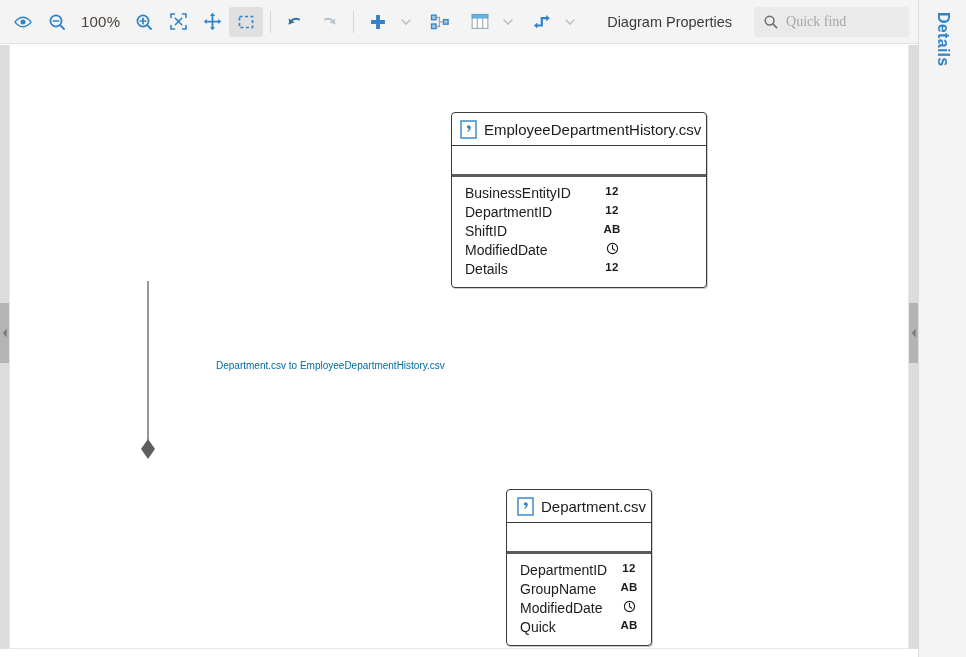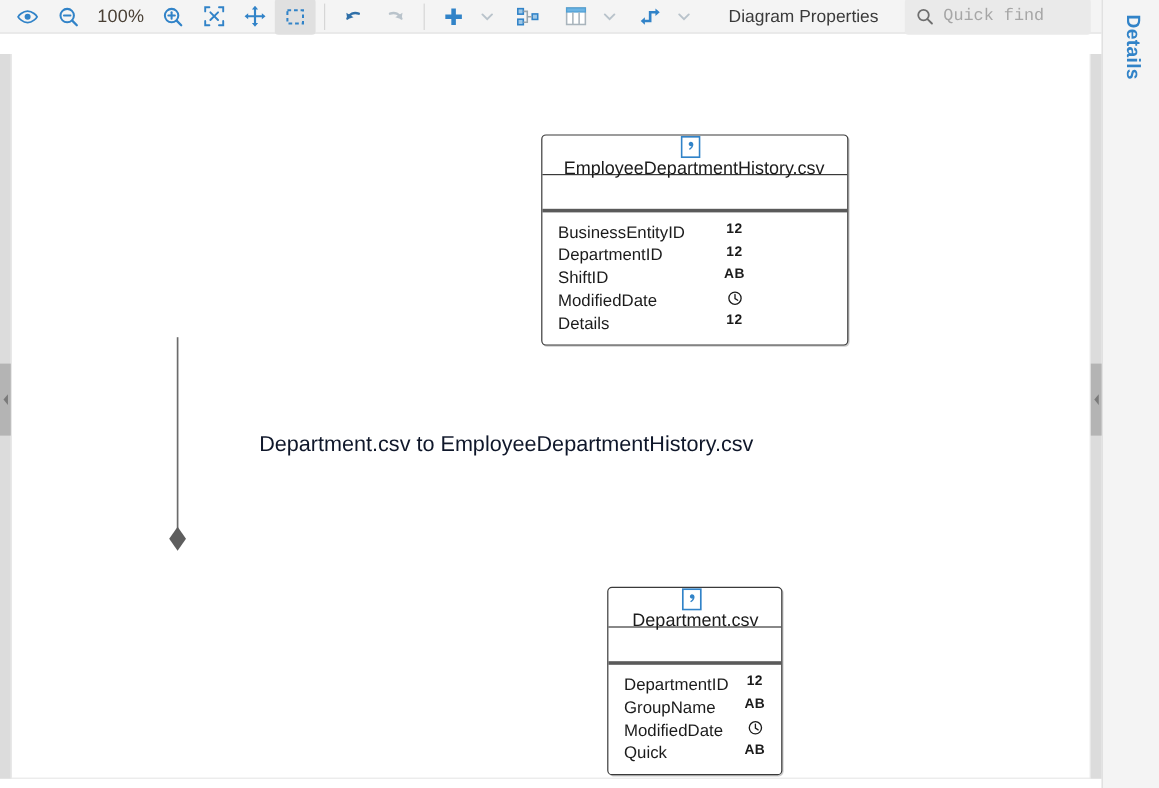--- a/index.html
+++ b/index.html
@@ -19,21 +19,21 @@
     width: 966px;
     height: 657px;
     background: #ffffff;
   }
 
   
   #toolbar {
     position: absolute;
     left: 0; top: 0;
     width: 918px;
-    height: 28px;
+    height: 44px;
     background: #f4f4f4;
     border-bottom: 1px solid #e2e2e2;
     display: flex;
     align-items: center;
     box-sizing: border-box;
   }
   .tb-btn {
     width: 34px;
     height: 30px;
     display: flex;
@@ -89,21 +89,21 @@
     align-items: center;
     padding: 0 9px;
     box-sizing: border-box;
     flex: none;
     margin-left: 8px;
   }
   #quickfind-input {
     border: none;
     outline: none;
     background: transparent;
-    font-family: Liberation Mono, monospace;
+    font-family: Liberation Serif, serif;
     font-size: 14px;
     color: #8b5cf6;
     width: 112px;
     margin-left: 7px;
     padding: 0;
   }
   #quickfind-input::placeholder { color: #a6a6a6; }
 
   
   #details-rail {
@@ -185,21 +185,20 @@
     box-shadow: 1px 1px 0 rgba(0,0,0,0.20);
     z-index: 3;
   }
   .ent-header {
     display: flex;
     align-items: center;
     height: 33px;
     padding: 0 9px 0 8px;
     border-bottom: 1px solid #3a3a3a;
     box-sizing: border-box;
-    flex-direction: column;
   }
   .ent-icon { flex: none; display: block; margin-right: 7px; }
   .ent-title {
     font-size: 15px;
     color: #1b1b1b;
     white-space: nowrap;
   }
   .ent-mid {
     height: 31px;
     border-bottom: 3px solid #5a5a5a;
@@ -250,22 +249,22 @@
   #entity-dept .ent-header { padding-left: 10px; }
   #entity-dept .fld-name { min-width: 92px; flex: none; }
   #entity-dept .fld-type { margin-left: 6px; }
 
   
   #connector { position: absolute; left: 0; top: 0; width: 900px; height: 604px; z-index: 2; }
   #conn-label {
     position: absolute;
     left: 206px;
     top: 315px;
-    font-size: 18px;
-    color: #0f172a;
+    font-size: 10px;
+    color: #0369a1;
     white-space: nowrap;
     z-index: 3;
   }
 </style>
 </head>
 <body>
 
 <div id="app">
 
   <div id="toolbar">

